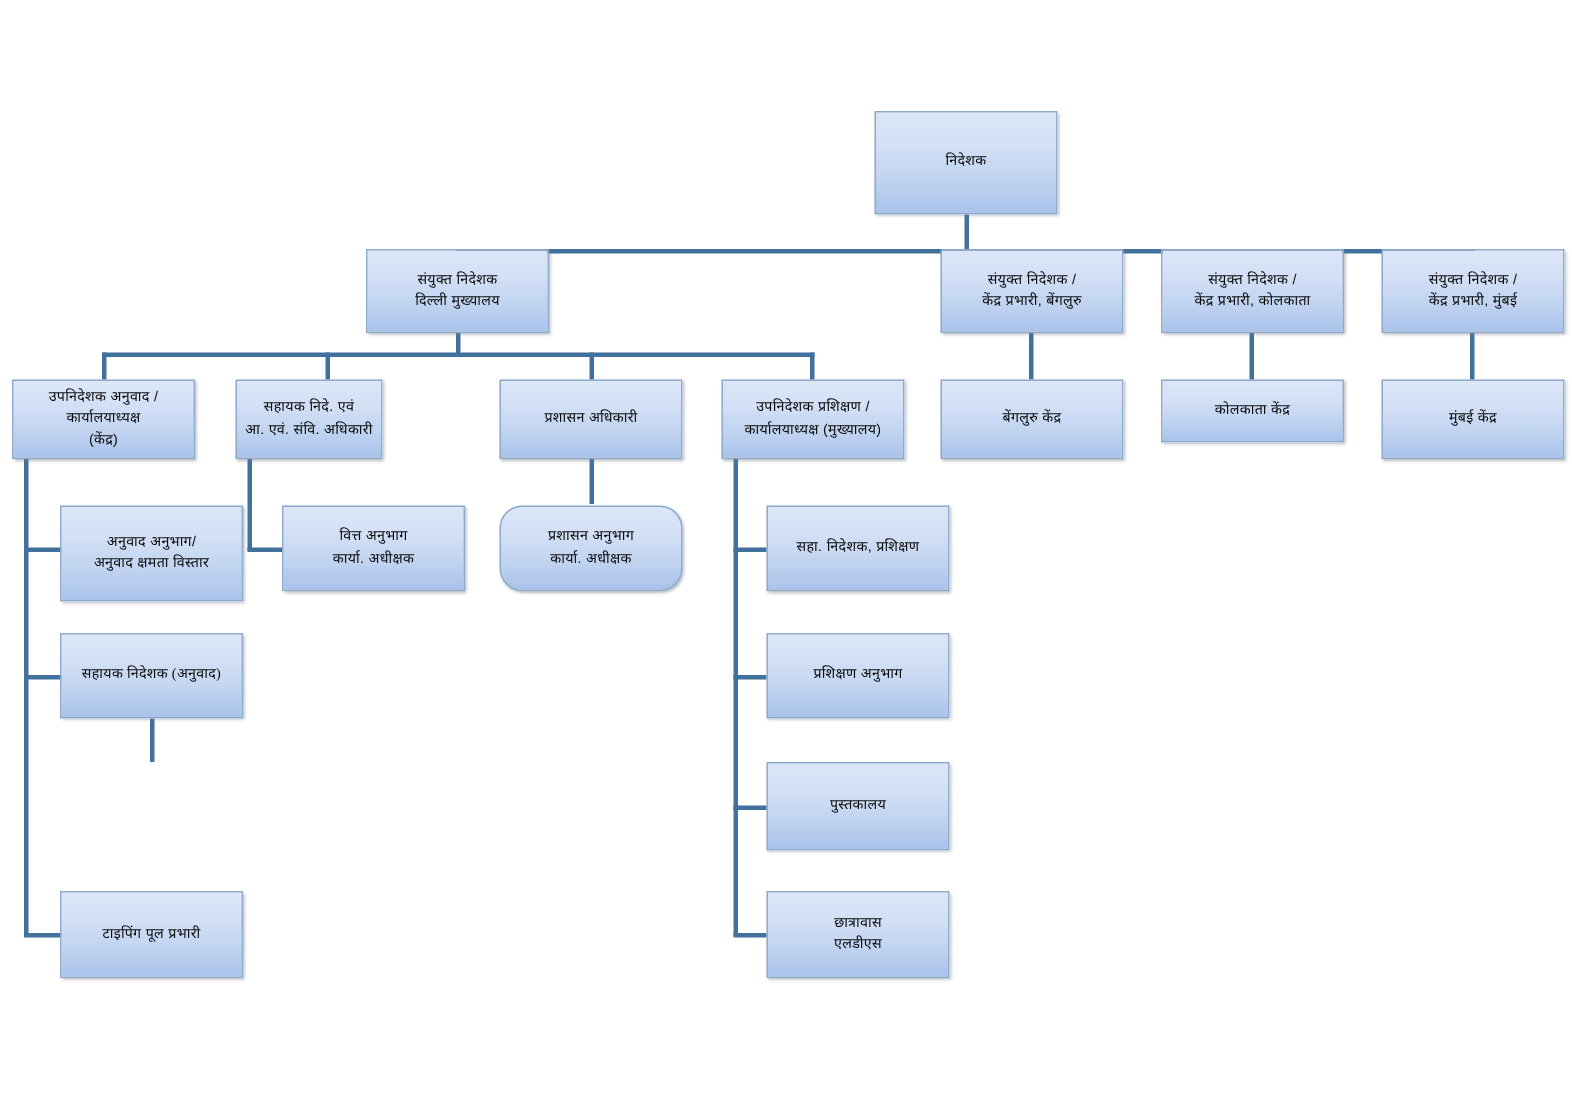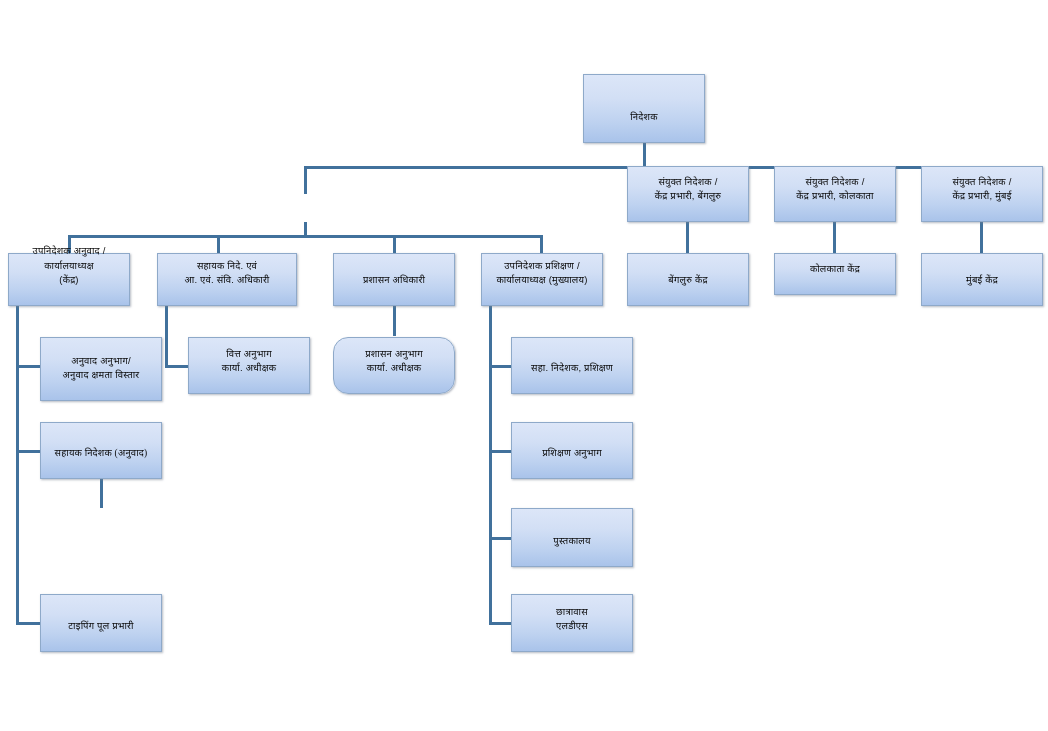--- a/index.html
+++ b/index.html
@@ -19,28 +19,28 @@
     height: 731px;
     background: #ffffff;
   }
   .node {
     position: absolute;
     box-sizing: border-box;
     border: 1px solid #8ea9c9;
     background: linear-gradient(to bottom, #dce6f8 0%, #d2dff5 35%, #bed2f0 70%, #a9c3ea 100%);
     box-shadow: 1px 1px 2px rgba(120, 130, 145, 0.55);
     display: flex;
-    align-items: flex-end;
+    align-items: center;
     justify-content: center;
     text-align: center;
     color: #0a0a0a;
     font-size: 9.5px;
     line-height: 1.5;
     letter-spacing: 0.2px;
-    padding: 18px 4px;
+    padding: 2px 4px;
     z-index: 3;
   }
   .node span {
     display: block;
     width: 100%;
     white-space: pre-line;
   }
   .conn {
     position: absolute;
     background: #41719c;
@@ -91,20 +91,24 @@
   <div class="conn v" style="left:489px; top:306px; height:318px;"></div>
   <div class="conn h" style="left:489px; top:365px; width:22px;"></div>
   <div class="conn h" style="left:489px; top:450px; width:22px;"></div>
   <div class="conn h" style="left:489px; top:537px; width:22px;"></div>
   <div class="conn h" style="left:489px; top:622px; width:22px;"></div>
 
   <div class="node" style="left:583px; top:74px; width:122px; height:69px;">
     <span>निदेशक</span>
   </div>
 
+  <div class="node" style="left:244px; top:166px; width:122px; height:56px;">
+    <span>संयुक्त  निदेशक
+दिल्ली  मुख्यालय</span>
+  </div>
   <div class="node" style="left:627px; top:166px; width:122px; height:56px;">
     <span>संयुक्त  निदेशक /
 केंद्र  प्रभारी, बेंगलुरु</span>
   </div>
   <div class="node" style="left:774px; top:166px; width:122px; height:56px;">
     <span>संयुक्त  निदेशक /
 केंद्र  प्रभारी, कोलकाता</span>
   </div>
   <div class="node" style="left:921px; top:166px; width:122px; height:56px;">
     <span>संयुक्त  निदेशक /
@@ -118,21 +122,21 @@
     <span>कोलकाता  केंद्र</span>
   </div>
   <div class="node" style="left:921px; top:253px; width:122px; height:53px;">
     <span>मुंबई केंद्र</span>
   </div>
 
   <div class="node" style="left:8px; top:253px; width:122px; height:53px;">
     <span>उपनिदेशक अनुवाद / कार्यालयाध्यक्ष
 (केंद्र)</span>
   </div>
-  <div class="node" style="left:157px; top:253px; width:140px; height:53px;">
+  <div class="node" style="left:157px; top:253px; width:98px; height:53px;">
     <span>सहायक  निदे. एवं
 आ.  एवं. संवि. अधिकारी</span>
   </div>
   <div class="node" style="left:481px; top:253px; width:122px; height:53px;">
     <span>उपनिदेशक प्रशिक्षण /
 कार्यालयाध्यक्ष  (मुख्यालय)</span>
   </div>
   <div class="node" style="left:333px; top:253px; width:122px; height:53px;">
     <span>प्रशासन  अधिकारी</span>
   </div>

